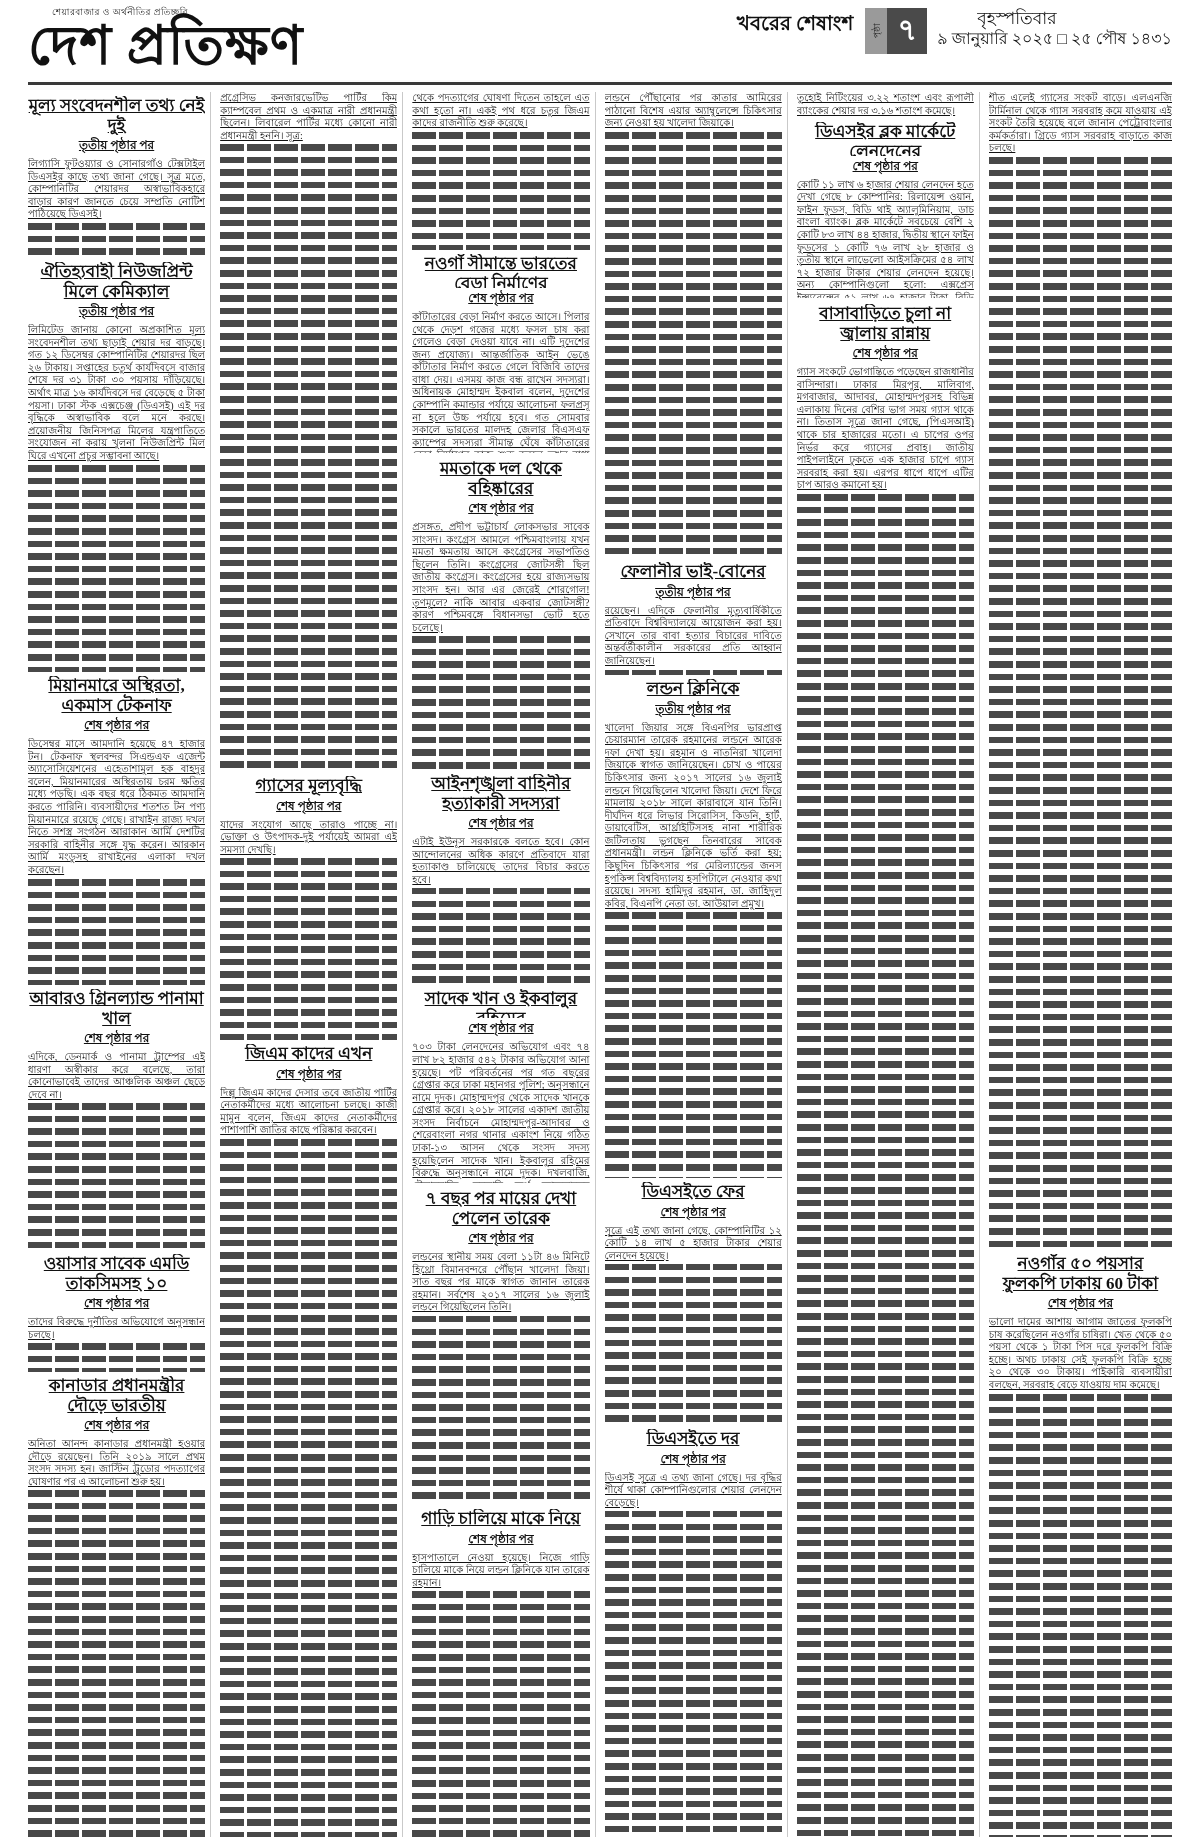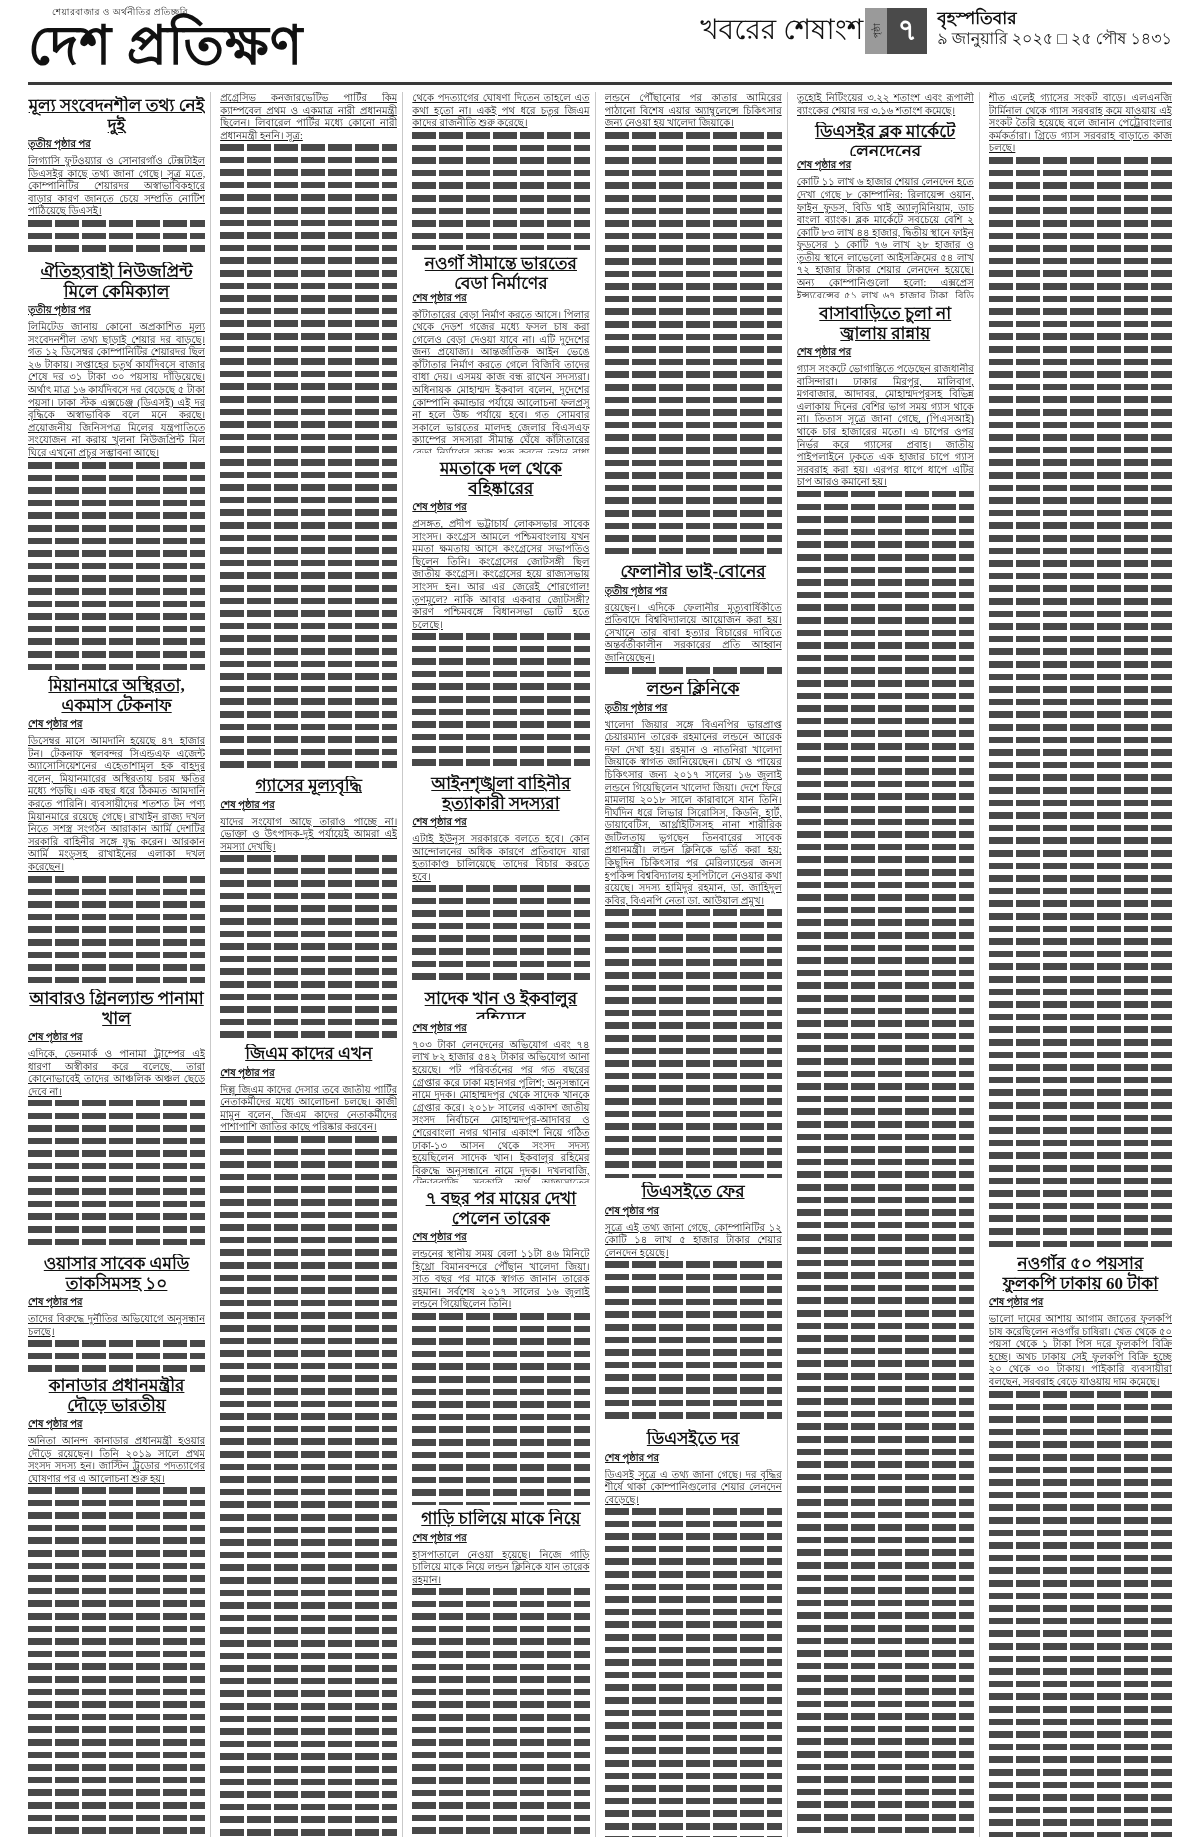--- a/index.html
+++ b/index.html
@@ -4,39 +4,39 @@
 <style>
   html,body{margin:0;padding:0;background:#e8e8e8;}
   #page{position:relative;width:1200px;height:1843px;background:#fff;margin:0 auto;
         font-family:"Liberation Serif","DejaVu Serif",serif;color:#111;overflow:hidden;}
   
   #header{position:absolute;left:28px;right:28px;top:8px;height:70px;display:flex;}
   .mast{display:flex;flex-direction:column;line-height:1;}
   .mast .tagline{font-size:9px;letter-spacing:.5px;color:#222;margin-left:24px;margin-bottom:2px;}
   .mast .title{font-size:54px;font-weight:bold;letter-spacing:1px;}
   .spacer{flex:1;}
-  .section-title{font-size:28px;font-weight:normal;margin:0 2px 2px 0;white-space:nowrap;}
+  .section-title{font-size:20px;font-weight:bold;margin:0 12px 2px 0;white-space:nowrap;}
   .pagebox{display:flex;align-items:stretch;height:46px;margin:0 10px 2px 0;}
   .pagebox .plabel{background:#9a9a9a;color:#1a1a1a;width:22px;font-size:9px;display:flex;
                    align-items:center;justify-content:center;writing-mode:vertical-rl;transform:rotate(180deg);}
   .pagebox .pnum{background:#4a4a4a;color:#fff;width:40px;font-size:30px;font-weight:bold;
                  display:flex;align-items:center;justify-content:center;}
   .dateblock{line-height:1.25;margin-bottom:2px;white-space:nowrap;}
-  .dateblock .day{font-size:17px;font-weight:bold;}
+  .dateblock .day{font-size:17px;font-weight:normal;margin-left:40px;}
   .dateblock .date{font-size:16px;}
   #headrule{position:absolute;left:28px;right:28px;top:82px;height:3px;background:#3a3a3a;}
   
   #cols{position:absolute;left:28px;right:28px;top:92px;bottom:6px;display:grid;
         grid-template-columns:repeat(6,1fr);column-gap:9px;}
   .col{display:flex;flex-direction:column;border-right:1px solid #c9c9c9;padding-right:5px;min-width:0;}
   .col:last-child{border-right:none;padding-right:0;}
   .article{display:flex;flex-direction:column;overflow:hidden;min-height:0;text-decoration:underline;}
   .hl{font-size:17px;font-weight:bold;text-align:center;line-height:1.15;margin:4px 0 1px;
       overflow:hidden;max-height:42px;}
-  .sub{font-size:10px;font-weight:bold;text-align:left;margin-bottom:2px;}
+  .sub{font-size:12px;font-weight:bold;text-align:center;margin-bottom:2px;}
   .body{font-size:10px;line-height:12.6px;text-align:justify;color:#1c1c1c;overflow:hidden;}
   .fill{flex:1 1 auto;min-height:0;margin-top:2px;opacity:.88;
     background-image:
       repeating-linear-gradient(to right, rgba(255,255,255,0) 0 24px, #fff 24px 27px),
       repeating-linear-gradient(to bottom, #2f2f2f 0 6.5px, rgba(0,0,0,0) 6.5px 12.6px);}
 </style>
 </head>
 <body>
 
 <div id="page">

